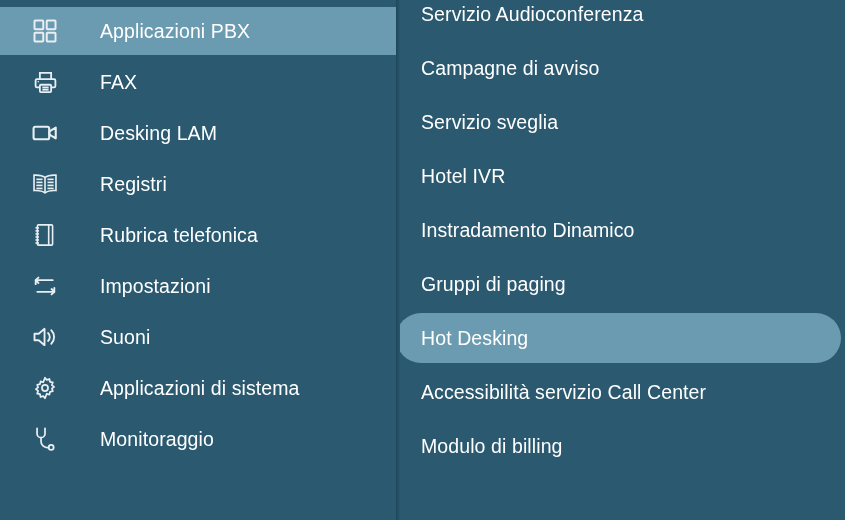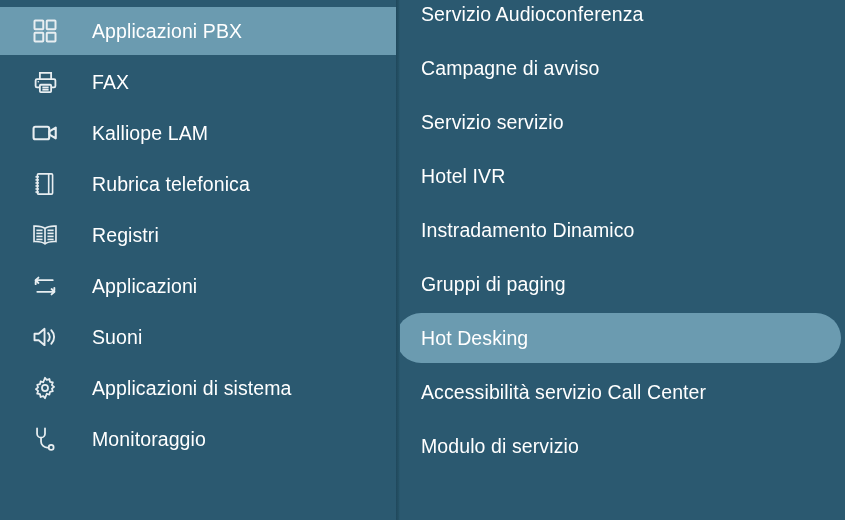--- a/index.html
+++ b/index.html
@@ -55,21 +55,21 @@
     width: 34px;
     height: 34px;
     flex: 0 0 34px;
     display: flex;
     align-items: center;
     justify-content: center;
     color: #e8eef1;
   }
   .side-icon svg { display: block; }
   .side-label {
-    margin-left: 30px;
+    margin-left: 38px;
     font-size: 19.5px;
     color: #ffffff;
     letter-spacing: 0.1px;
     white-space: nowrap;
   }
 
   
   .pane-divider {
     position: absolute;
     top: 0;
@@ -151,37 +151,21 @@
       </div>
 
 
       <div class="side-item">
         <span class="side-icon">
           <svg width="28" height="28" viewBox="0 0 24 24" fill="none" stroke="currentColor" stroke-width="1.8">
             <rect x="2.2" y="6.6" width="13.4" height="10.8" rx="1.6"></rect>
             <path d="M15.8 10.6l5.4-3.2v9.2l-5.4-3.2z" stroke-linejoin="round"></path>
           </svg>
         </span>
-        <span class="side-label">Kalliope LAM</span>
-      </div>
-
-      <div class="side-item">
-        <span class="side-icon">
-          <svg width="26" height="26" viewBox="0 0 24 24" fill="none" stroke="currentColor" stroke-width="1.5">
-            <rect x="5" y="2.6" width="14" height="18.8" rx="1"></rect>
-            <line x1="15.4" y1="2.6" x2="15.4" y2="21.4"></line>
-            <line x1="3.2" y1="5.4" x2="6.4" y2="5.4"></line>
-            <line x1="3.2" y1="8.2" x2="6.4" y2="8.2"></line>
-            <line x1="3.2" y1="11" x2="6.4" y2="11"></line>
-            <line x1="3.2" y1="13.8" x2="6.4" y2="13.8"></line>
-            <line x1="3.2" y1="16.6" x2="6.4" y2="16.6"></line>
-            <line x1="3.2" y1="19.4" x2="6.4" y2="19.4"></line>
-          </svg>
-        </span>
-        <span class="side-label">Rubrica telefonica</span>
+        <span class="side-label">Desking LAM</span>
       </div>
 
       <div class="side-item">
         <span class="side-icon">
           <svg width="28" height="28" viewBox="0 0 24 24" fill="none" stroke="currentColor" stroke-width="1.4">
             <path d="M12 6.4C10 4.8 6.4 4.2 2.6 4.4v13.2c3.8-.2 7.4.4 9.4 2 2-1.6 5.6-2.2 9.4-2V4.4c-3.8-.2-7.4.4-9.4 2z"></path>
             <line x1="12" y1="6.4" x2="12" y2="19.6"></line>
             <line x1="4.6" y1="8" x2="9.9" y2="8"></line>
             <line x1="4.6" y1="10.6" x2="9.9" y2="10.6"></line>
             <line x1="4.6" y1="13.2" x2="9.9" y2="13.2"></line>
@@ -190,28 +174,44 @@
             <line x1="14.1" y1="10.6" x2="19.4" y2="10.6"></line>
             <line x1="14.1" y1="13.2" x2="19.4" y2="13.2"></line>
             <line x1="14.1" y1="15.8" x2="19.4" y2="15.8"></line>
           </svg>
         </span>
         <span class="side-label">Registri</span>
       </div>
 
       <div class="side-item">
         <span class="side-icon">
+          <svg width="26" height="26" viewBox="0 0 24 24" fill="none" stroke="currentColor" stroke-width="1.5">
+            <rect x="5" y="2.6" width="14" height="18.8" rx="1"></rect>
+            <line x1="15.4" y1="2.6" x2="15.4" y2="21.4"></line>
+            <line x1="3.2" y1="5.4" x2="6.4" y2="5.4"></line>
+            <line x1="3.2" y1="8.2" x2="6.4" y2="8.2"></line>
+            <line x1="3.2" y1="11" x2="6.4" y2="11"></line>
+            <line x1="3.2" y1="13.8" x2="6.4" y2="13.8"></line>
+            <line x1="3.2" y1="16.6" x2="6.4" y2="16.6"></line>
+            <line x1="3.2" y1="19.4" x2="6.4" y2="19.4"></line>
+          </svg>
+        </span>
+        <span class="side-label">Rubrica telefonica</span>
+      </div>
+
+      <div class="side-item">
+        <span class="side-icon">
           <svg width="28" height="28" viewBox="0 0 24 24" fill="none" stroke="currentColor" stroke-width="1.6" stroke-linecap="round" stroke-linejoin="round">
             <path d="M4 10.4V8.6a1.6 1.6 0 0 1 1.6-1.6h13"></path>
             <polyline points="6.4,4.8 3.9,7.1 6.4,9.4"></polyline>
             <path d="M20 13.6v1.8a1.6 1.6 0 0 1-1.6 1.6H5.4"></path>
             <polyline points="17.6,19.2 20.1,16.9 17.6,14.6"></polyline>
           </svg>
         </span>
-        <span class="side-label">Applicazioni</span>
+        <span class="side-label">Impostazioni</span>
       </div>
 
       <div class="side-item">
         <span class="side-icon">
           <svg width="28" height="28" viewBox="0 0 24 24" fill="none" stroke="currentColor" stroke-width="1.6" stroke-linejoin="round">
             <path d="M3 9.2h3.6L11.6 5v14l-5-4.2H3z"></path>
             <path d="M14.6 8.6a4.6 4.6 0 0 1 0 6.8" stroke-linecap="round"></path>
             <path d="M17.4 6.2a8.2 8.2 0 0 1 0 11.6" stroke-linecap="round"></path>
           </svg>
         </span>
@@ -247,37 +247,37 @@
   <nav class="submenu">
     <div class="submenu-list">
 
       <div class="sub-item">
         <span class="sub-label">Servizio Audioconferenza</span>
       </div>
       <div class="sub-item">
         <span class="sub-label">Campagne di avviso</span>
       </div>
       <div class="sub-item">
-        <span class="sub-label">Servizio servizio</span>
+        <span class="sub-label">Servizio sveglia</span>
       </div>
       <div class="sub-item">
         <span class="sub-label">Hotel IVR</span>
       </div>
       <div class="sub-item">
         <span class="sub-label">Instradamento Dinamico</span>
       </div>
       <div class="sub-item">
         <span class="sub-label">Gruppi di paging</span>
       </div>
       <div class="sub-item active">
         <span class="sub-label">Hot Desking</span>
       </div>
       <div class="sub-item">
         <span class="sub-label">Accessibilità servizio Call Center</span>
       </div>
       <div class="sub-item">
-        <span class="sub-label">Modulo di servizio</span>
+        <span class="sub-label">Modulo di billing</span>
       </div>
 
     </div>
   </nav>
 
 </div>
 
 </body></html>

